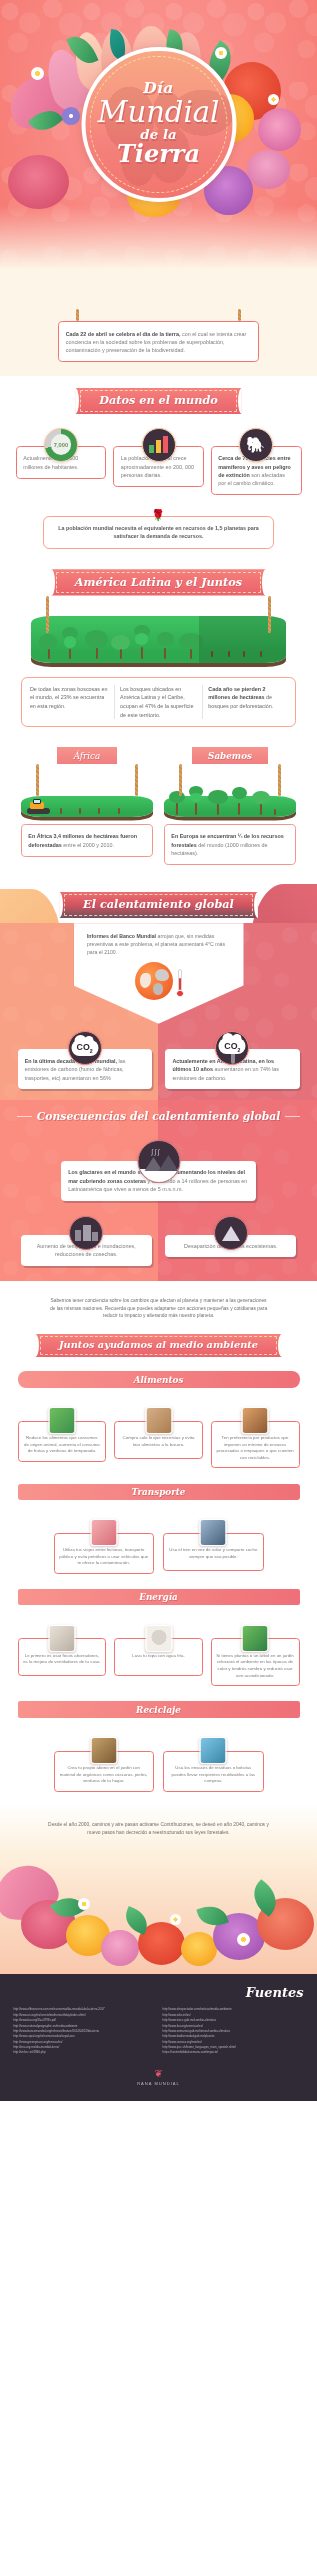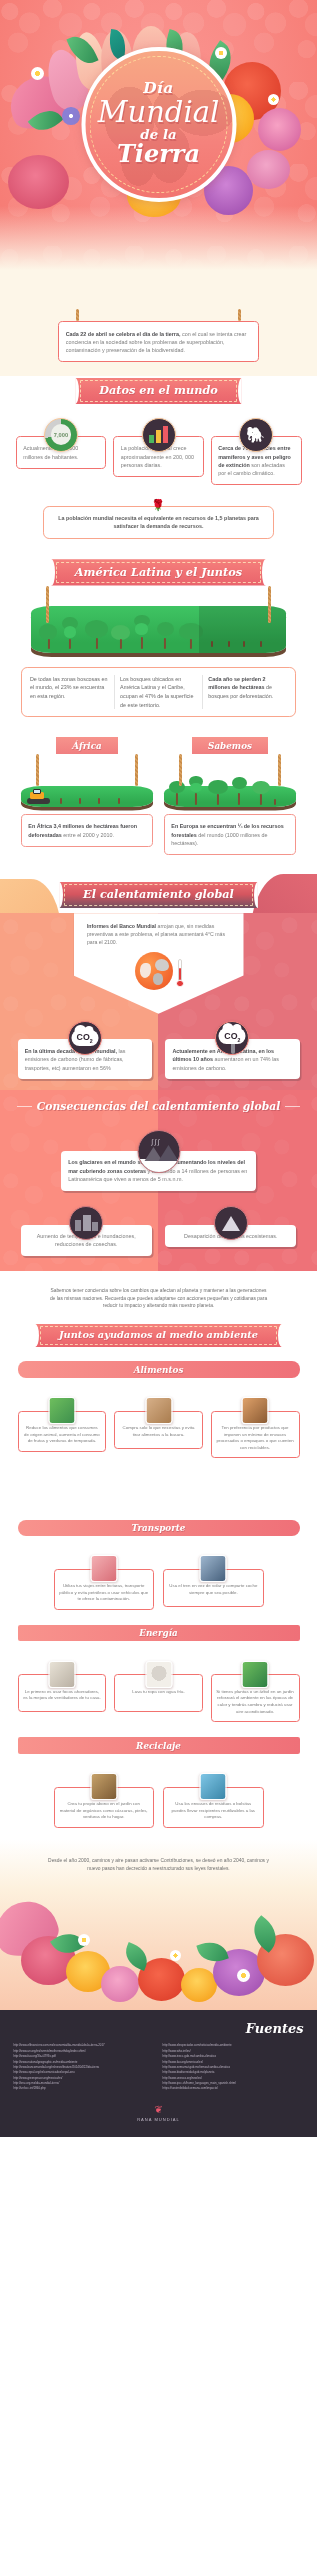--- a/index.html
+++ b/index.html
@@ -319,21 +319,21 @@
       <div class="rope" style="right:76px; height:12.4px;"></div>
     </div>
     <div style="padding: 0 58px;">
       <div class="card">
         <b>Cada 22 de abril se celebra el día de la tierra,</b><span> con el cual se intenta crear conciencia en la sociedad sobre los problemas de superpoblación, contaminación y preservación de la biodiversidad.</span>
       </div>
     </div>
   </section>
 
   <section class="band-white" style="padding-bottom: 11.3px;">
-    <div class="banner-wrap" style="padding-top:2px;justify-content:center;">
+    <div class="banner-wrap" style="padding-top:12px;justify-content:center;">
       <div class="banner">
         <span class="banner-notch-l" style="background:#fff;"></span>
         <span class="banner-notch-r" style="background:#fff;"></span>
         <span>Datos en el mundo</span>
       </div>
     </div>
 
     <div style="padding: 13.4px 15.5px 0;">
       <div class="grid3">
 
@@ -447,21 +447,21 @@
         </div>
       </div>
     </div>
   </section>
 
   <section class="band-white" style="padding: 9.3px 20.6px 13.4px;">
     <div class="grid2">
 
       <div>
         <div style="display:flex;justify-content:center;">
-          <div style="background:linear-gradient(to bottom,#f7938c,#f07f80);color:#fff;font-family:'DejaVu Serif',serif;font-style:italic;font-weight:700;font-size:8.8px;padding:3.6px 16.5px;text-shadow:0.5px 1px 0 rgba(170,70,80,.4);text-align:right;">África</div>
+          <div style="background:linear-gradient(to bottom,#f7938c,#f07f80);color:#fff;font-family:'DejaVu Serif',serif;font-style:italic;font-weight:400;font-size:8.8px;padding:3.6px 16.5px;text-shadow:0.5px 1px 0 rgba(170,70,80,.4);text-align:right;">África</div>
         </div>
         <div style="position:relative;height:32px;">
           <div class="rope" style="left:15.5px;height:32px;"></div>
           <div class="rope" style="right:15.5px;height:32px;"></div>
         </div>
         <div class="scene" style="height:20.6px;box-shadow:0 3.6px 0 #6b4a34;">
           <div style="position:absolute;left:4.1px;bottom:3.1px;width:26px;height:14.4px;">
             <span style="position:absolute;left:2.1px;bottom:0;width:23px;height:6.2px;background:#3a3a3a;border-radius:3.1px;"></span>
             <span style="position:absolute;left:5.2px;bottom:4.6px;width:14.4px;height:7.2px;background:#f5a623;border-radius:1.5px;"></span>
             <span style="position:absolute;left:8.2px;bottom:9.3px;width:8.2px;height:5.2px;background:#cfe8f5;border-radius:1px;border:1px solid #2b2b2b;"></span>
@@ -670,21 +670,21 @@
       <div class="tip-wrap">
         <div class="tip-card">
           <span class="thumb" style="background:linear-gradient(135deg,#e0a26a,#8a5a33);"></span>
           <span>Ten preferencia por productos que imponen un mínimo de envases procesados o empaques o que cuenten con reciclables.</span>
         </div>
       </div>
     </div>
   </section>
 
   <section class="band-white" style="padding: 13.4px 17.5px 2.1px;">
-    <div style="background:linear-gradient(to right,#f8938d,#ef7078);border-radius:8px;padding:3.1px 0;margin-bottom:17.5px;margin-top:46px;">
+    <div style="background:linear-gradient(to right,#f8938d,#ef7078);border-radius:3px;padding:3.1px 0;margin-bottom:17.5px;">
       <div class="mini-title">Transporte</div>
     </div>
     <div class="grid2" style="gap:9.3px;padding:0 36px;">
       <div class="tip-wrap">
         <div class="tip-card">
           <span class="thumb" style="background:linear-gradient(135deg,#f3b0b4,#d96d77);"></span>
           <span>Utiliza tus viajes entre lecturas, transporte público y evita petróleos o usar vehículos que te ofrece la contaminación.</span>
         </div>
       </div>
       <div class="tip-wrap">

